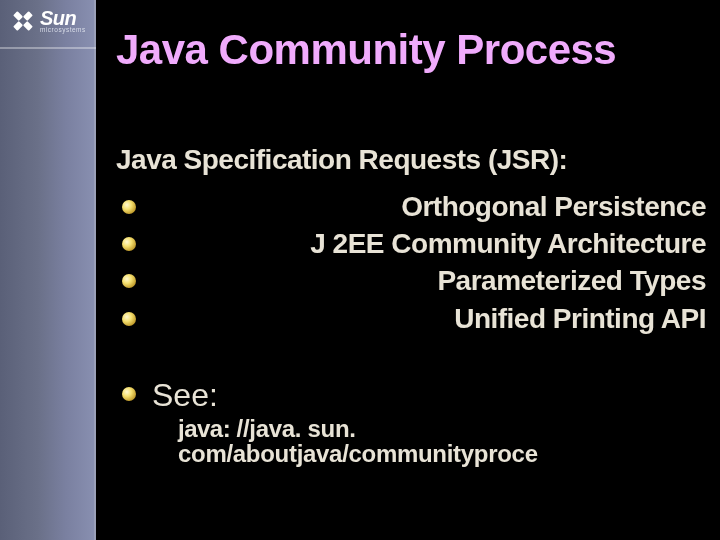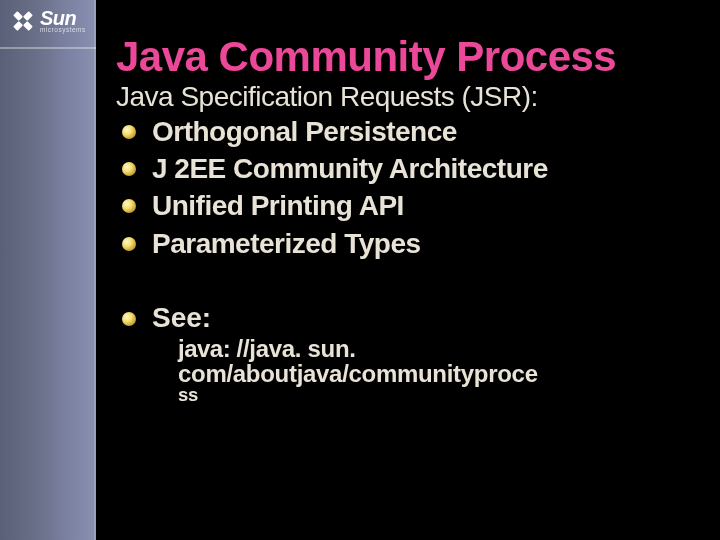--- a/index.html
+++ b/index.html
@@ -36,54 +36,56 @@
   }
   .content {
     position: absolute;
     left: 116px; top: 0;
     width: 590px;
     height: 540px;
   }
   .title {
     font-size: 42px;
     font-weight: bold;
-    color: #ec4899;
-    margin-top: 33px;
+    color: #f0abfc;
+    margin-top: 26px;
     letter-spacing: -0.5px;
   }
   .subtitle {
     font-size: 28px;
-    font-weight: normal;
+    font-weight: bold;
+    margin-top: 70px;
     letter-spacing: -0.5px;
   }
   .bullets {
     list-style: none;
-    margin-top: 0;
+    margin-top: 12px;
+    text-align: right;
   }
   .bullets li {
     position: relative;
     padding-left: 36px;
     font-size: 28px;
     font-weight: bold;
     line-height: 1.33;
     letter-spacing: -0.5px;
   }
   .dot {
     position: absolute;
     left: 6px; top: 12px;
     width: 14px; height: 14px;
     border-radius: 50%;
     background: radial-gradient(circle at 35% 35%, #fff8d0 0%, #f5e070 35%, #b89020 80%, #7a5c10 100%);
   }
   .see-block { margin-top: 40px; }
   .see-block .see-row {
     position: relative;
     padding-left: 36px;
-    font-size: 28px;
-    font-weight: bold;
+    font-size: 32px;
+    font-weight: normal;
   }
   .see-block .see-row .dot { top: 10px; }
   .url-line {
     padding-left: 62px;
     font-size: 0;
     font-weight: bold;
     line-height: 1.05;
     margin-top: 2px;
   }
   .url-scheme { font-size: 24px; letter-spacing: -0.5px; }
@@ -116,27 +118,26 @@
   </div>
   <div class="sep"></div>
 </div>
 
 <div class="content">
   <div class="title">Java Community Process</div>
   <div class="subtitle">Java Specification Requests (JSR):</div>
   <ul class="bullets">
     <li><span class="dot"></span><span>Orthogonal Persistence</span></li>
     <li><span class="dot"></span><span>J 2EE Community Architecture</span></li>
+    <li><span class="dot"></span><span>Parameterized Types</span></li>
     <li><span class="dot"></span><span>Unified Printing API</span></li>
-    <li><span class="dot"></span><span>Parameterized Types</span></li>
   </ul>
 
   <div class="see-block">
     <div class="see-row">
       <span class="dot"></span>
       <span>See:</span>
     </div>
     <div class="url-line">
       <span class="url-scheme">java:</span><span class="url-rest"> //java. sun. com/aboutjava/communityproce</span>
     </div>
-    <div class="url-tail">ss</div>
   </div>
 </div>
 
 </body></html>

